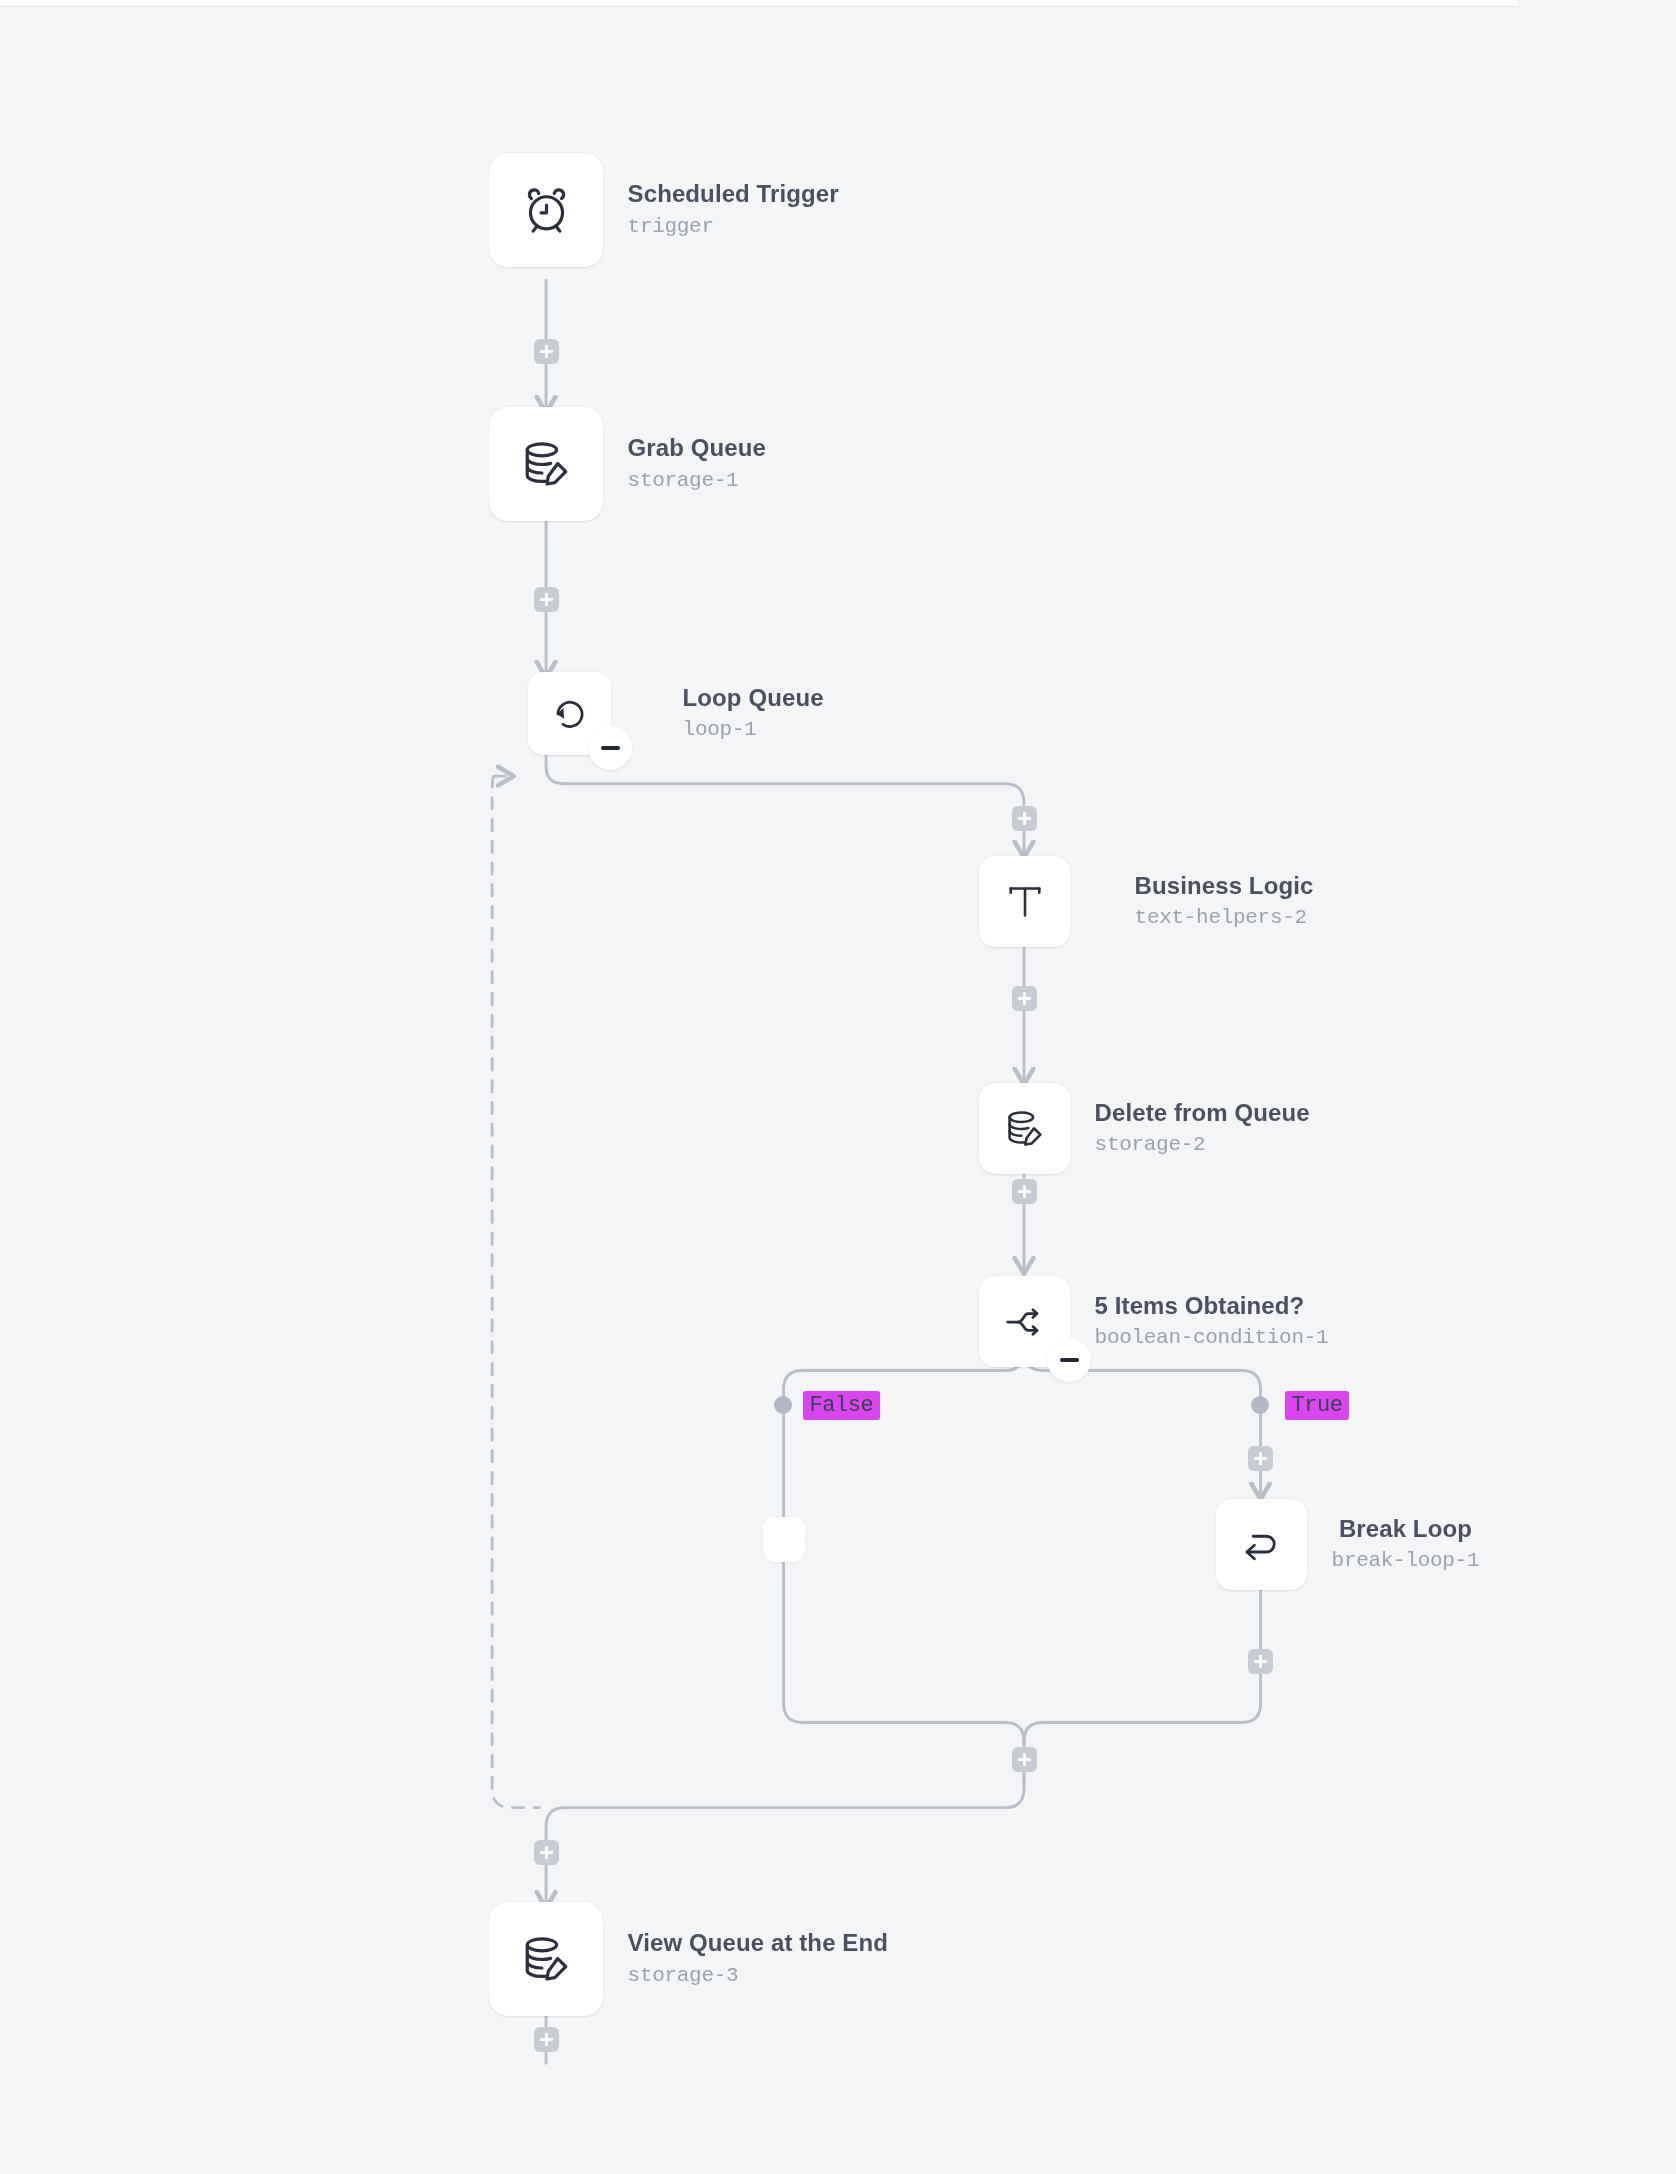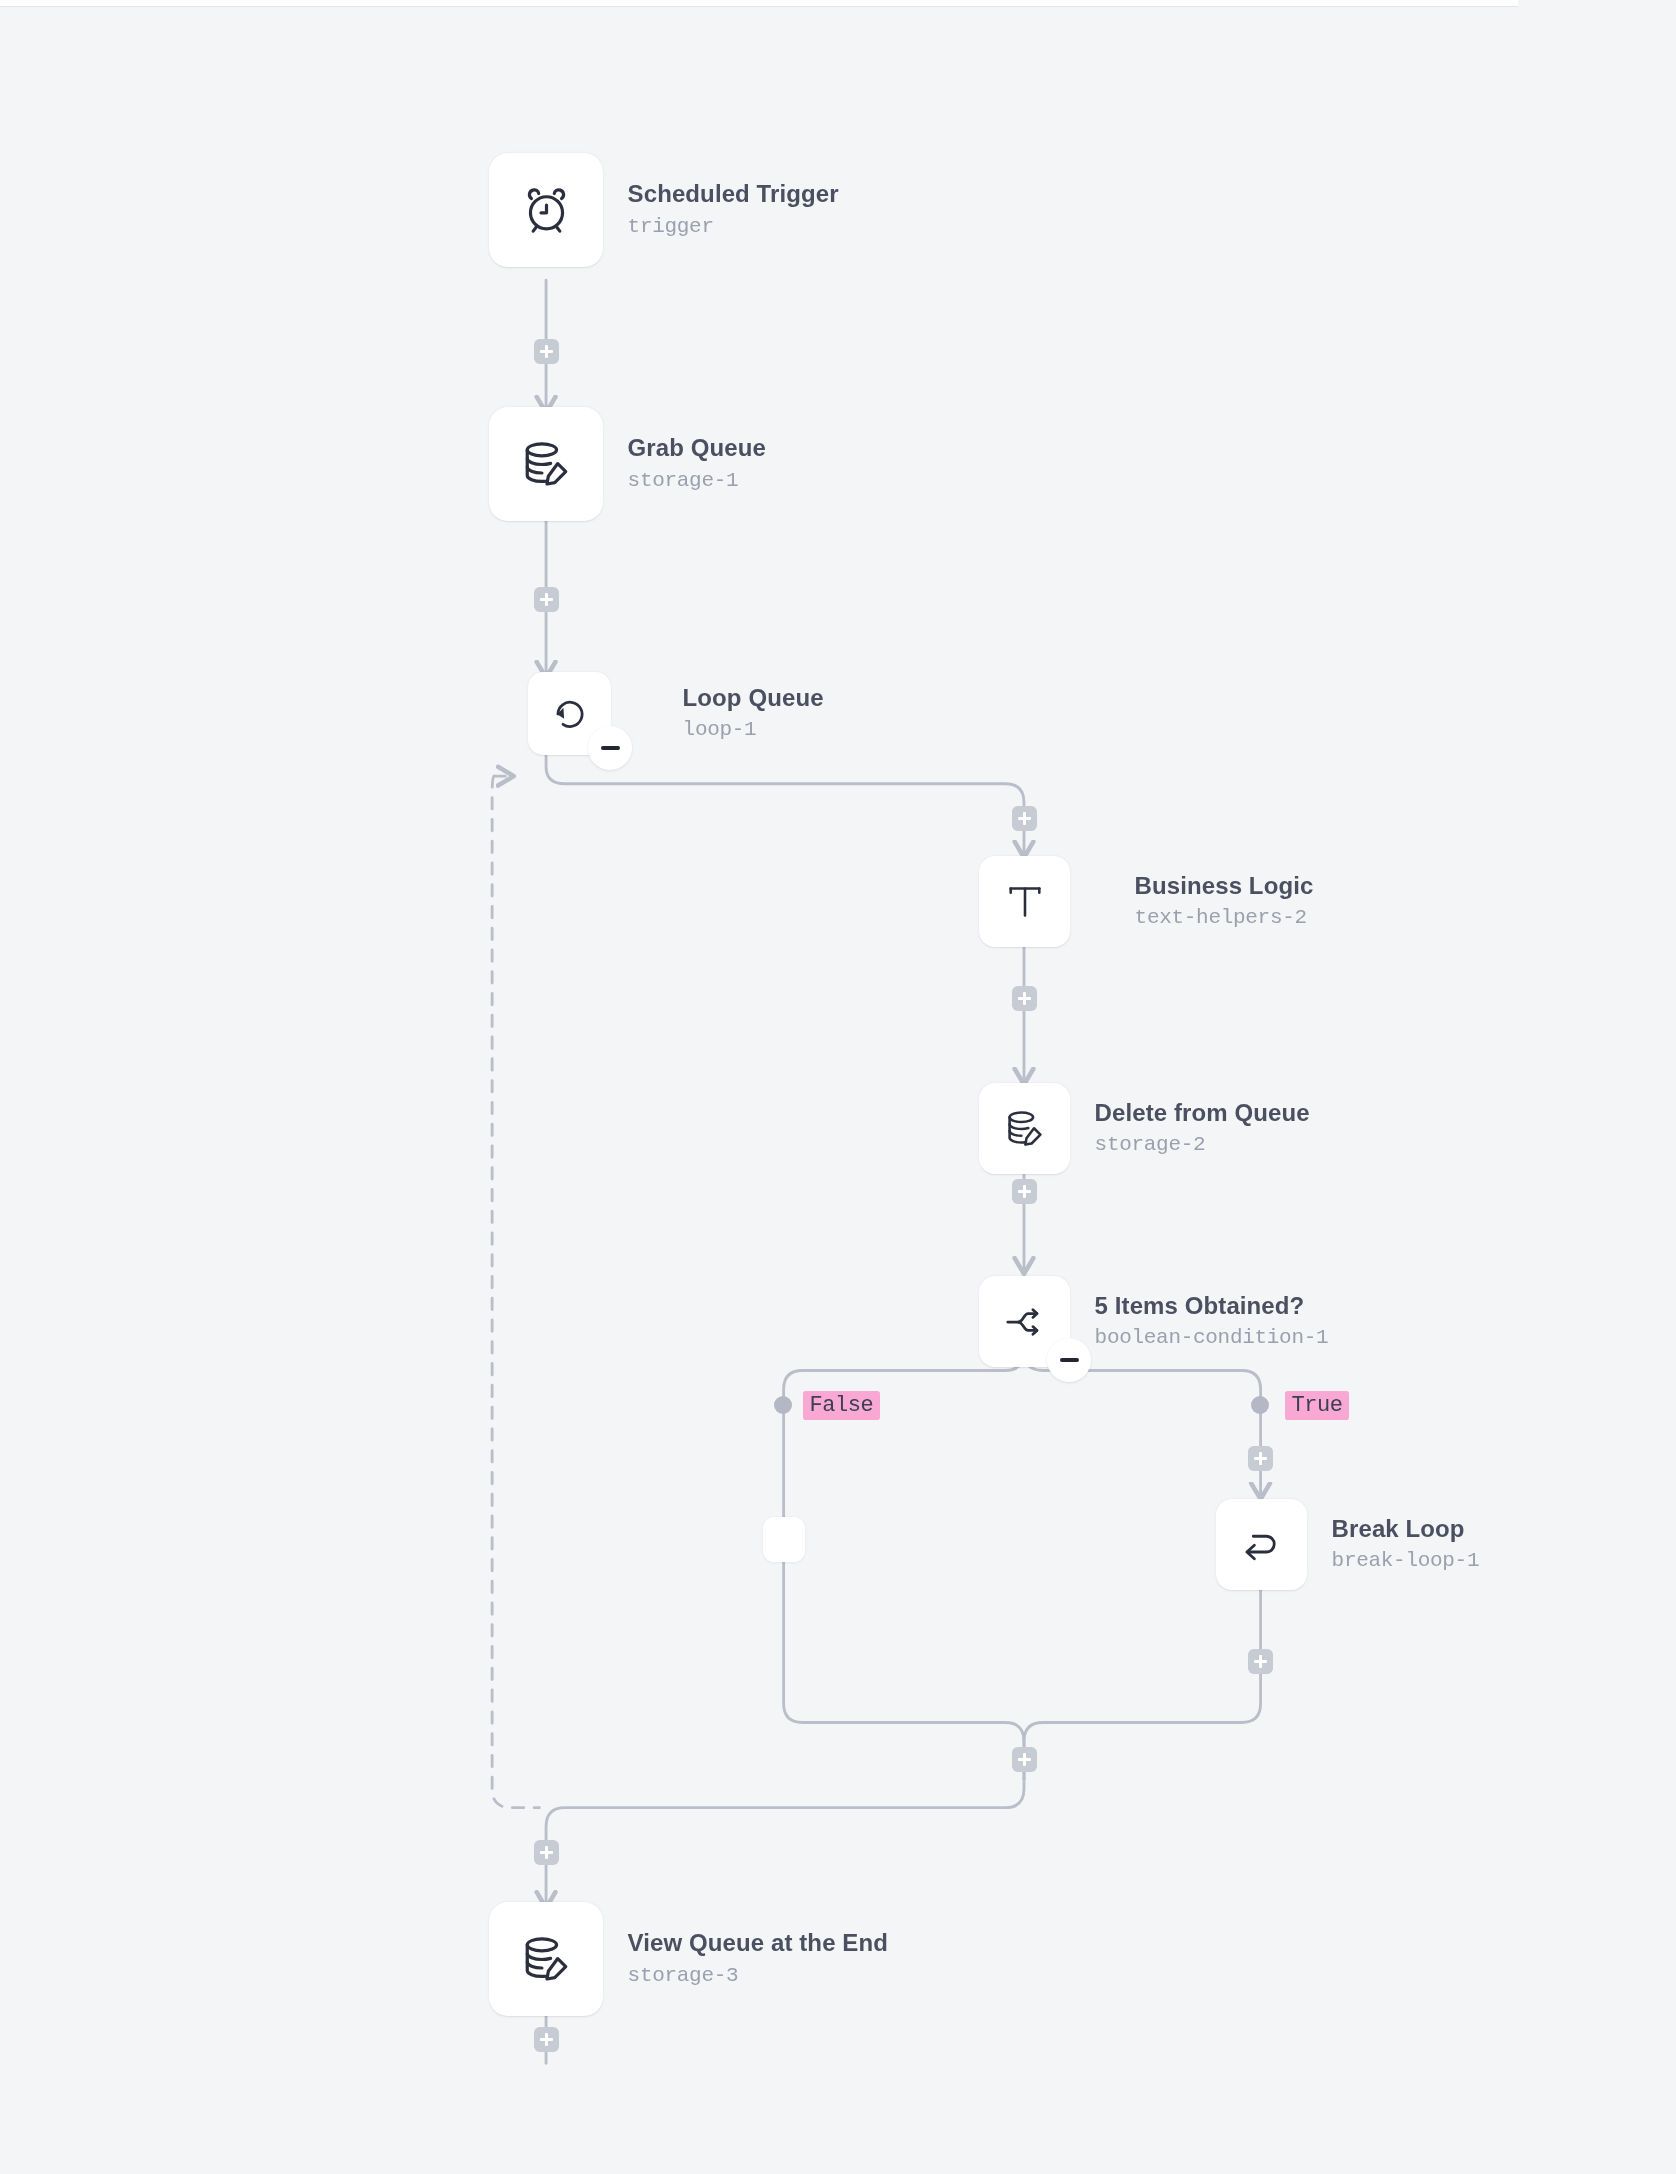--- a/index.html
+++ b/index.html
@@ -67,21 +67,21 @@
     content:""; position:absolute; background:#ffffff; border-radius:0.9px;
   }
   .plus::before { width:13.2px; height:3.3px; }
   .plus::after  { width:3.3px; height:13.2px; }
 
   
   .branch-label {
     position:absolute;
     font-family:"Liberation Mono", monospace;
     font-size:22px; color:#3a3f52; letter-spacing:-0.5px;
-    background:#f9a8d4; padding:1.9px 6.6px; border-radius:2.8px;
+    background:#d946ef; padding:1.9px 6.6px; border-radius:2.8px;
   }
   .branch-dot {
     position:absolute; width:18px; height:18px; border-radius:50%;
     background:#b3b8c4;
   }
 
   
   .empty-node {
     position:absolute; width:42px; height:45px; border-radius:11.4px;
     background:#ffffff;
@@ -237,21 +237,21 @@
       <span class="collapse-badge">
         <i></i>
       </span>
     </div>
     <div class="node-labels">
       <div class="node-title">5 Items Obtained?</div>
       <div class="node-sub">boolean-condition-1</div>
     </div>
   </div>
 
-  <div class="node" style="left:1216px; top:1499px;">
+  <div class="node" style="left:1216px; top:1499px;text-align:center;">
     <div class="node-box sz-md">
       <span>
         <svg class="icon-svg" width="45" height="45" viewBox="0 0 24 24" fill="none" stroke="#2b2f3d" stroke-width="1.5" stroke-linecap="round" stroke-linejoin="round">
           <path d="M7.6 7.6 H14.6 A4.2 4.2 0 0 1 14.6 16.0 H4.6"></path>
           <path d="M8.2 12.4 L4.2 16.0 L8.2 19.6"></path>
         </svg>
       </span>
     </div>
     <div class="node-labels">
       <div class="node-title">Break Loop</div>

